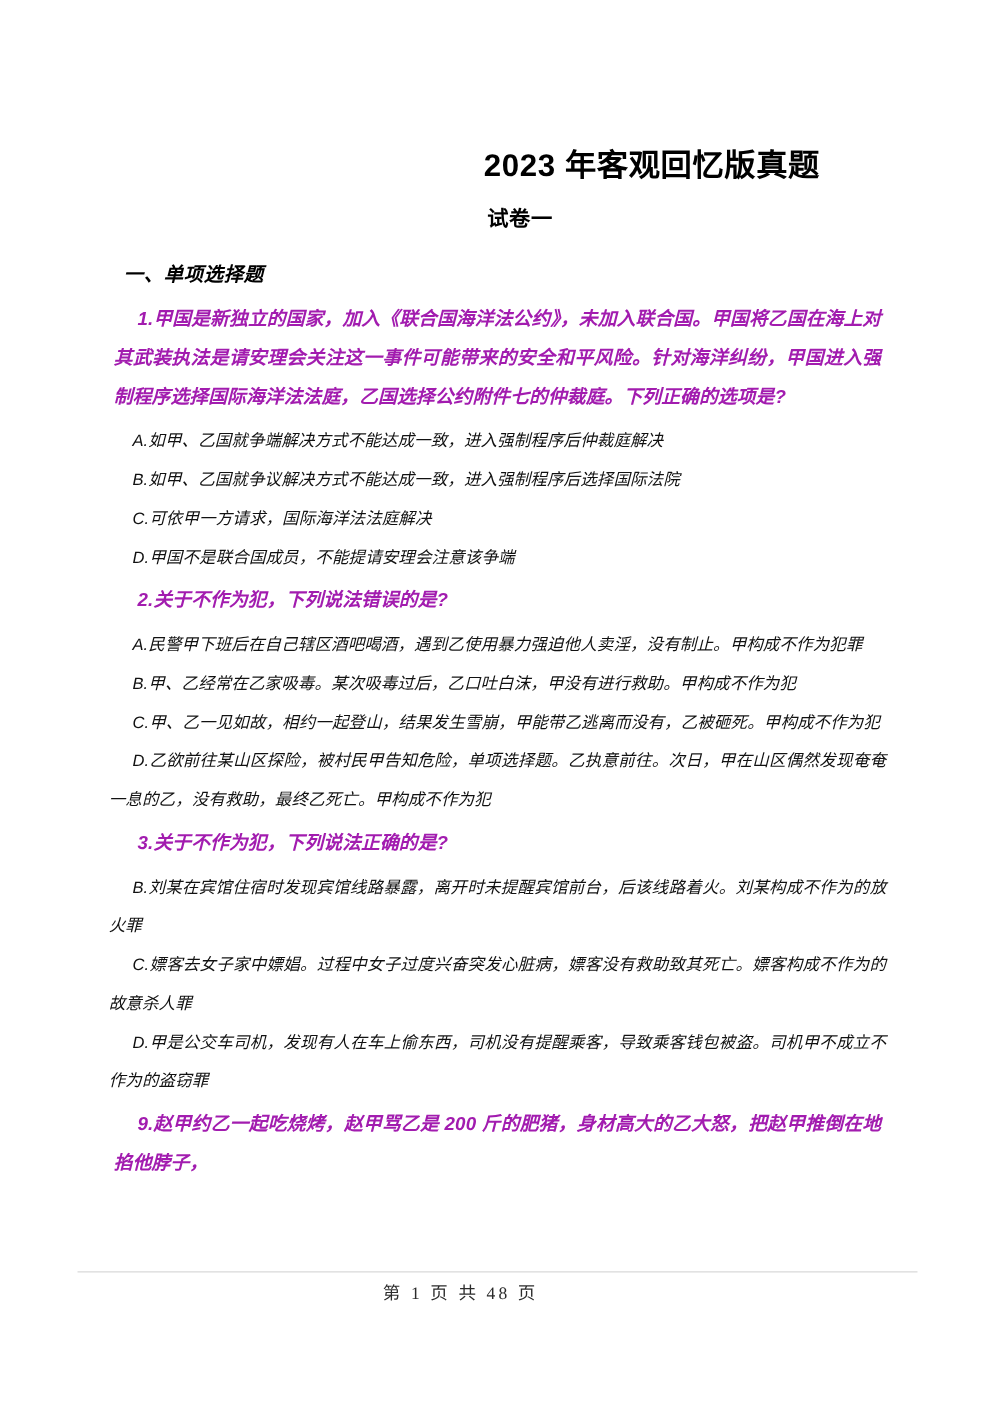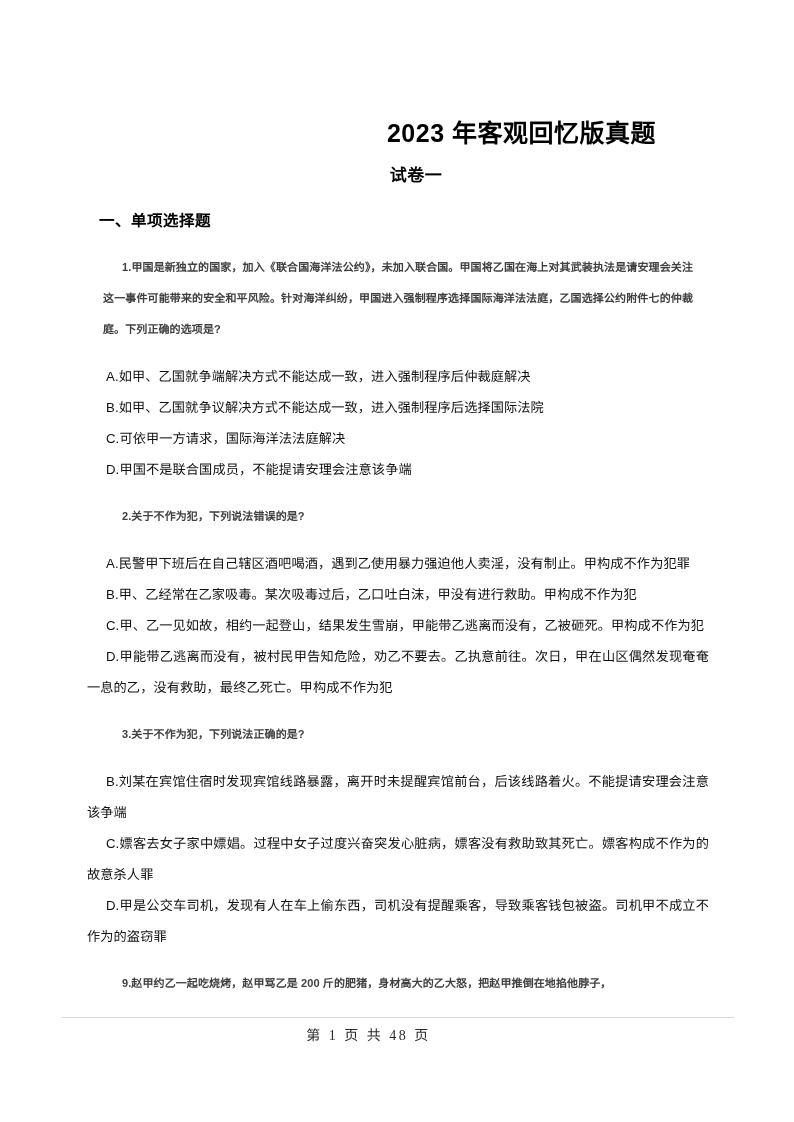--- a/index.html
+++ b/index.html
@@ -54,39 +54,40 @@
     line-height: 1.2;
     padding-left: 19px;
   }
 
   
   .body-col {
     position: absolute;
     left: 87px;
     top: 206px;
     width: 622px;
+    font-style: italic;
   }
 
   .section-heading {
     font-size: 15.5px;
     font-weight: 700;
     color: #000;
     letter-spacing: 0.5px;
     text-indent: 12px;
     line-height: 30px;
     margin: 0 0 2px 0;
   }
 
   .q-stem {
-    font-size: 11px;
+    font-size: 15px;
     font-weight: 700;
-    color: #404040;
+    color: #a21caf;
     line-height: 31px;
     text-indent: 19px;
-    margin: 16px;
+    margin: 4px;
     text-align: justify;
     text-justify: inter-ideograph;
     letter-spacing: 0.1px;
   }
 
   .q-option {
     font-size: 13.2px;
     font-weight: 400;
     color: #111;
     line-height: 31px;
@@ -140,26 +141,26 @@
       <p class="q-option">B.如甲、乙国就争议解决方式不能达成一致，进入强制程序后选择国际法院</p>
       <p class="q-option">C.可依甲一方请求，国际海洋法法庭解决</p>
       <p class="q-option">D.甲国不是联合国成员，不能提请安理会注意该争端</p>
     </div>
 
     <div class="q-block">
       <p class="q-stem">2.关于不作为犯，下列说法错误的是?</p>
       <p class="q-option">A.民警甲下班后在自己辖区酒吧喝酒，遇到乙使用暴力强迫他人卖淫，没有制止。甲构成不作为犯罪</p>
       <p class="q-option">B.甲、乙经常在乙家吸毒。某次吸毒过后，乙口吐白沫，甲没有进行救助。甲构成不作为犯</p>
       <p class="q-option">C.甲、乙一见如故，相约一起登山，结果发生雪崩，甲能带乙逃离而没有，乙被砸死。甲构成不作为犯</p>
-      <p class="q-option">D.甲能带乙逃离而没有，被村民甲告知危险，劝乙不要去。乙执意前往。次日，甲在山区偶然发现奄奄一息的乙，没有救助，最终乙死亡。甲构成不作为犯</p>
+      <p class="q-option">D.乙欲前往某山区探险，被村民甲告知危险，单项选择题。乙执意前往。次日，甲在山区偶然发现奄奄一息的乙，没有救助，最终乙死亡。甲构成不作为犯</p>
     </div>
 
     <div class="q-block">
       <p class="q-stem">3.关于不作为犯，下列说法正确的是?</p>
-      <p class="q-option">B.刘某在宾馆住宿时发现宾馆线路暴露，离开时未提醒宾馆前台，后该线路着火。不能提请安理会注意该争端</p>
+      <p class="q-option">B.刘某在宾馆住宿时发现宾馆线路暴露，离开时未提醒宾馆前台，后该线路着火。刘某构成不作为的放火罪</p>
       <p class="q-option">C.嫖客去女子家中嫖娼。过程中女子过度兴奋突发心脏病，嫖客没有救助致其死亡。嫖客构成不作为的故意杀人罪</p>
       <p class="q-option">D.甲是公交车司机，发现有人在车上偷东西，司机没有提醒乘客，导致乘客钱包被盗。司机甲不成立不作为的盗窃罪</p>
     </div>
 
     <div class="q-block">
       <p class="q-stem">9.赵甲约乙一起吃烧烤，赵甲骂乙是 200 斤的肥猪，身材高大的乙大怒，把赵甲推倒在地掐他脖子，</p>
     </div>
 
   </div>
 

